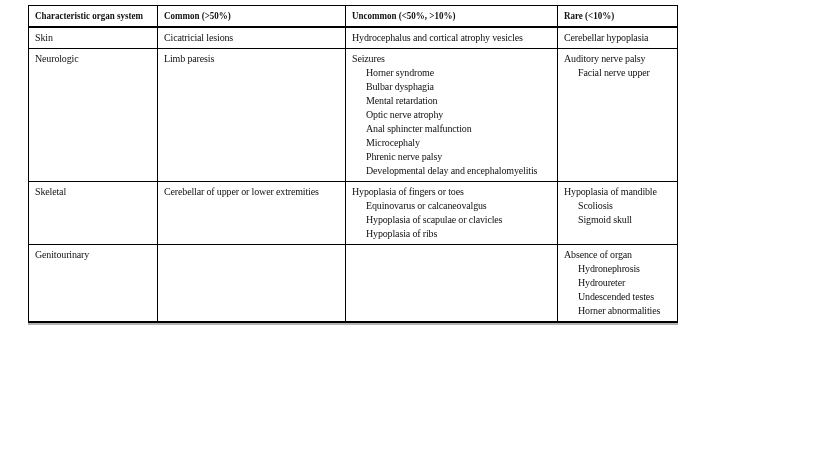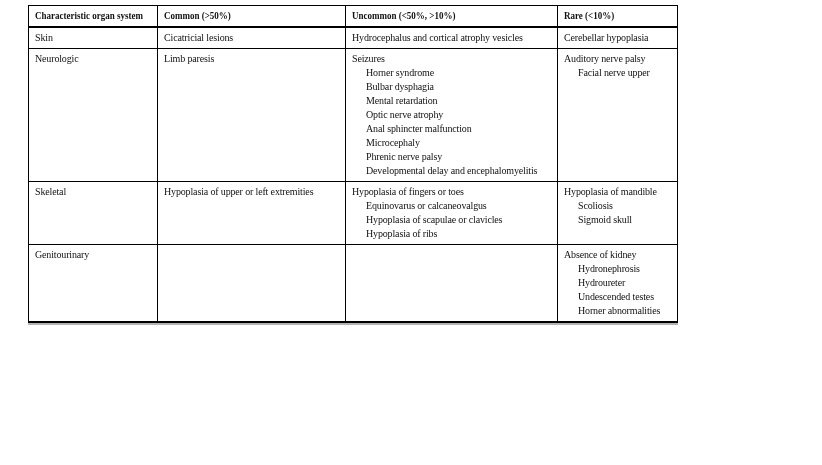--- a/index.html
+++ b/index.html
@@ -114,42 +114,42 @@
           <td>
             <div class="line">Auditory nerve palsy</div>
             <div class="line sub">Facial nerve upper</div>
           </td>
         </tr>
         <tr>
           <td>
             <div class="line">Skeletal</div>
           </td>
           <td>
-            <div class="line">Hypoplasia of upper or left extremities</div>
+            <div class="line">Cerebellar of upper or lower extremities</div>
           </td>
           <td>
             <div class="line">Hypoplasia of fingers or toes</div>
             <div class="line sub">Equinovarus or calcaneovalgus</div>
             <div class="line sub">Hypoplasia of scapulae or clavicles</div>
             <div class="line sub">Hypoplasia of ribs</div>
           </td>
           <td>
             <div class="line">Hypoplasia of mandible</div>
             <div class="line sub">Scoliosis</div>
             <div class="line sub">Sigmoid skull</div>
           </td>
         </tr>
         <tr>
           <td>
             <div class="line">Genitourinary</div>
           </td>
           <td class="empty-cell"></td>
           <td class="empty-cell"></td>
           <td>
-            <div class="line">Absence of kidney</div>
+            <div class="line">Absence of organ</div>
             <div class="line sub">Hydronephrosis</div>
             <div class="line sub">Hydroureter</div>
             <div class="line sub">Undescended testes</div>
             <div class="line sub">Horner abnormalities</div>
           </td>
         </tr>
       </tbody>
   </table>
 </div>
 

